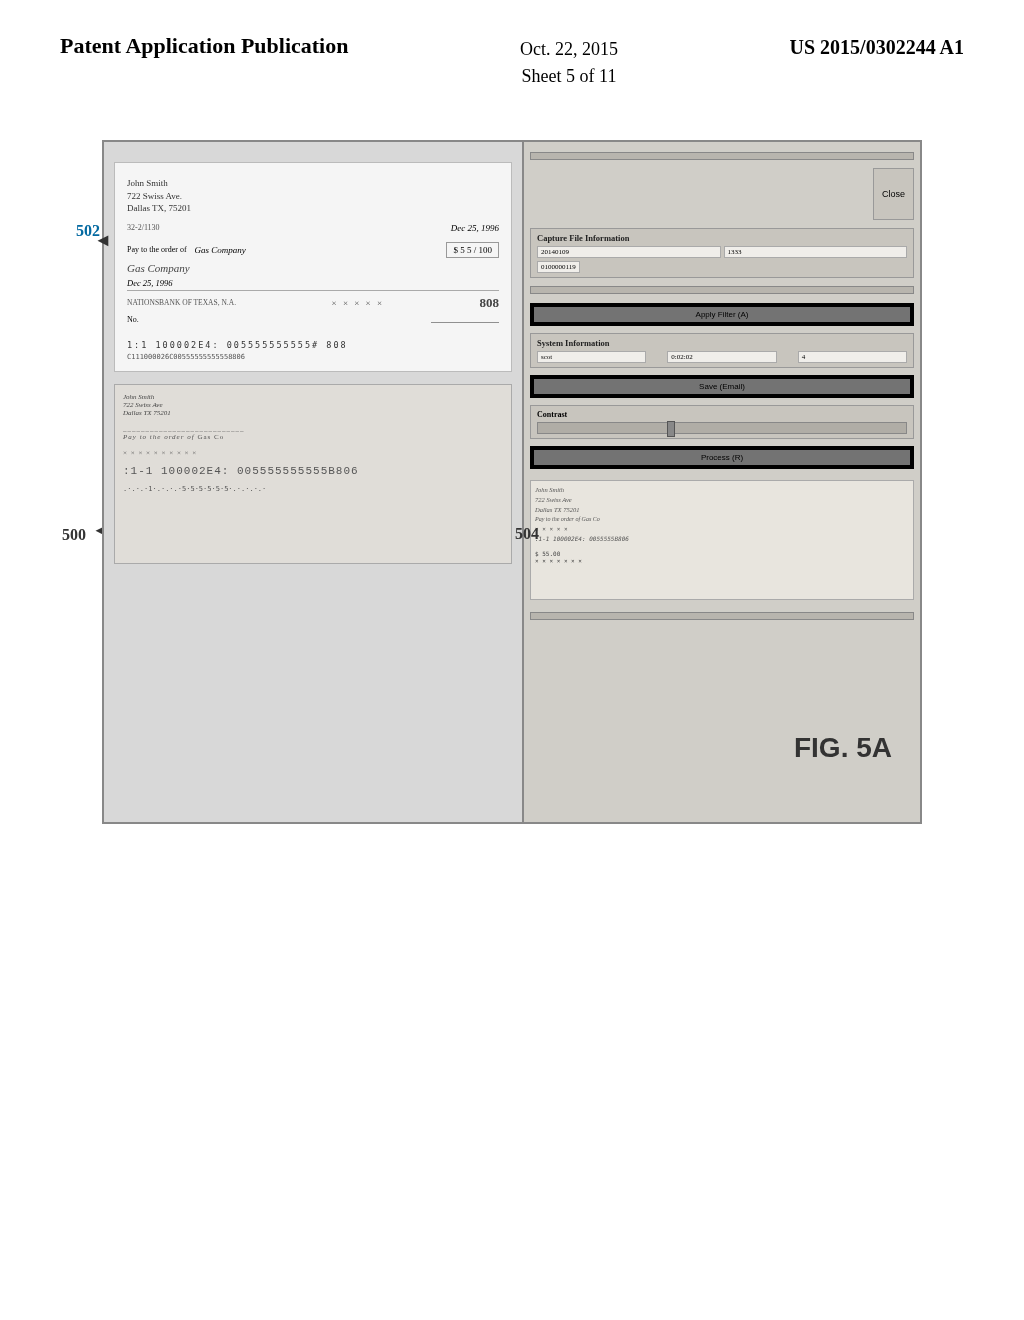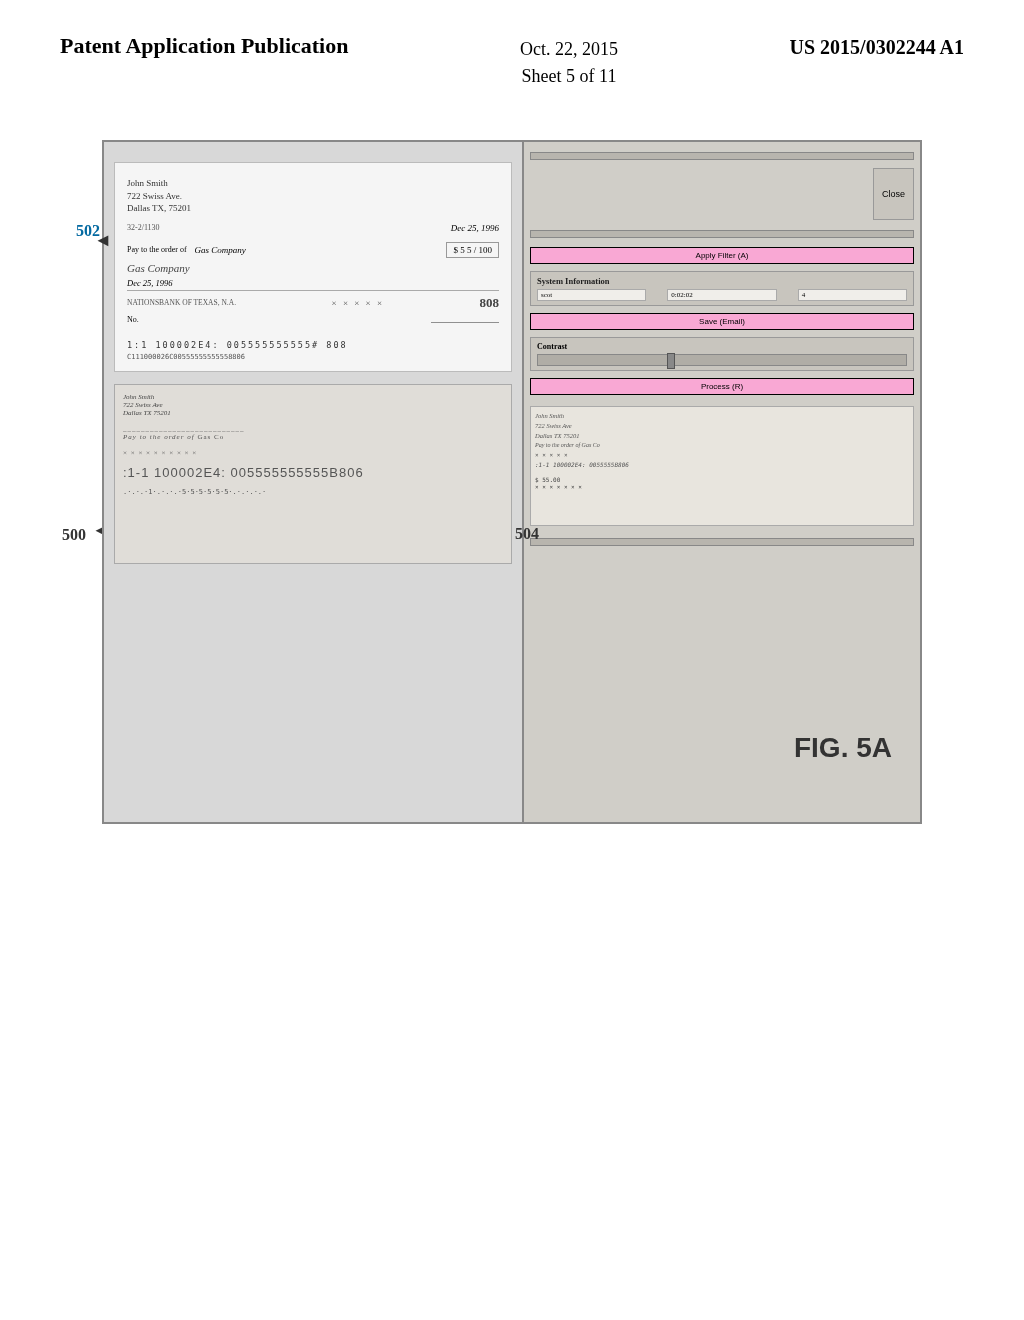--- a/index.html
+++ b/index.html
@@ -272,22 +272,22 @@
       left: 35%;
       top: -2px;
       width: 8px;
       height: 16px;
       background: #888;
       border: 1px solid #555;
     }
 
     
     .action-btn {
-      background: #f9a8d4;
-      border: 1px solid #000000;
+      background: #737373;
+      border: 4px solid #000000;
       padding: 3px 0;
       font-size: 8px;
       text-align: center;
       cursor: pointer;
       margin: 1px 0;
     }
 
     
     .check-preview {
       background: #e8e5de;
@@ -411,37 +411,47 @@
         <div class="check-back-area">
           <div style="font-size:7px; color:#444; font-style:italic; margin-bottom:6px;">
             John Smith<br>722 Swiss Ave<br>Dallas TX 75201
           </div>
           <div style="font-size:7px; color:#555; letter-spacing:1px; margin-top:8px;">
             ___________________________<br>
             <span style="font-style:italic;">Pay to the order of</span> Gas Co<br>
             <br>
             × × × × × × × × × ×<br>
             <br>
-            <span style="font-family:Liberation Sans, sans-serif; font-size:13px;text-align:right;">:1-1 100002E4: 005555555555B806</span>
+            <span style="font-family:Liberation Mono, monospace; font-size:11px;text-align:right;">:1-1 100002E4: 005555555555B806</span>
           </div>
           <div style="margin-top:8px; font-size:7px; color:#555; font-family:monospace;">
             .·.·.·1·.·.·.·5·5·5·5·5·5·.·.·.·.·
           </div>
 
           <div class="label-504">504</div>
         </div>
 
       </div>
 
       <div class="right-panel">
 
         <div class="scrollbar-area"></div>
 
         <button class="close-btn">Close</button>
 
+        <div class="info-panel">
+          <div class="info-panel-title">Capture File Information</div>
+          <div class="cap-row">
+            <div class="sys-cell">20140109</div>
+            <div class="sys-cell">1333</div>
+          </div>
+          <div style="margin-top:3px;">
+            <div class="sys-cell" style="display:inline-block;">0100000119</div>
+          </div>
+        </div>
 
         <div class="scrollbar-area"></div>
 
         <button class="action-btn">Apply Filter (A)</button>
 
         <div class="info-panel">
           <div class="info-panel-title">System Information</div>
           <div class="system-info-row">
             <div class="sys-cell">scot</div>
             <div class="sys-cell">0:02:02</div>

